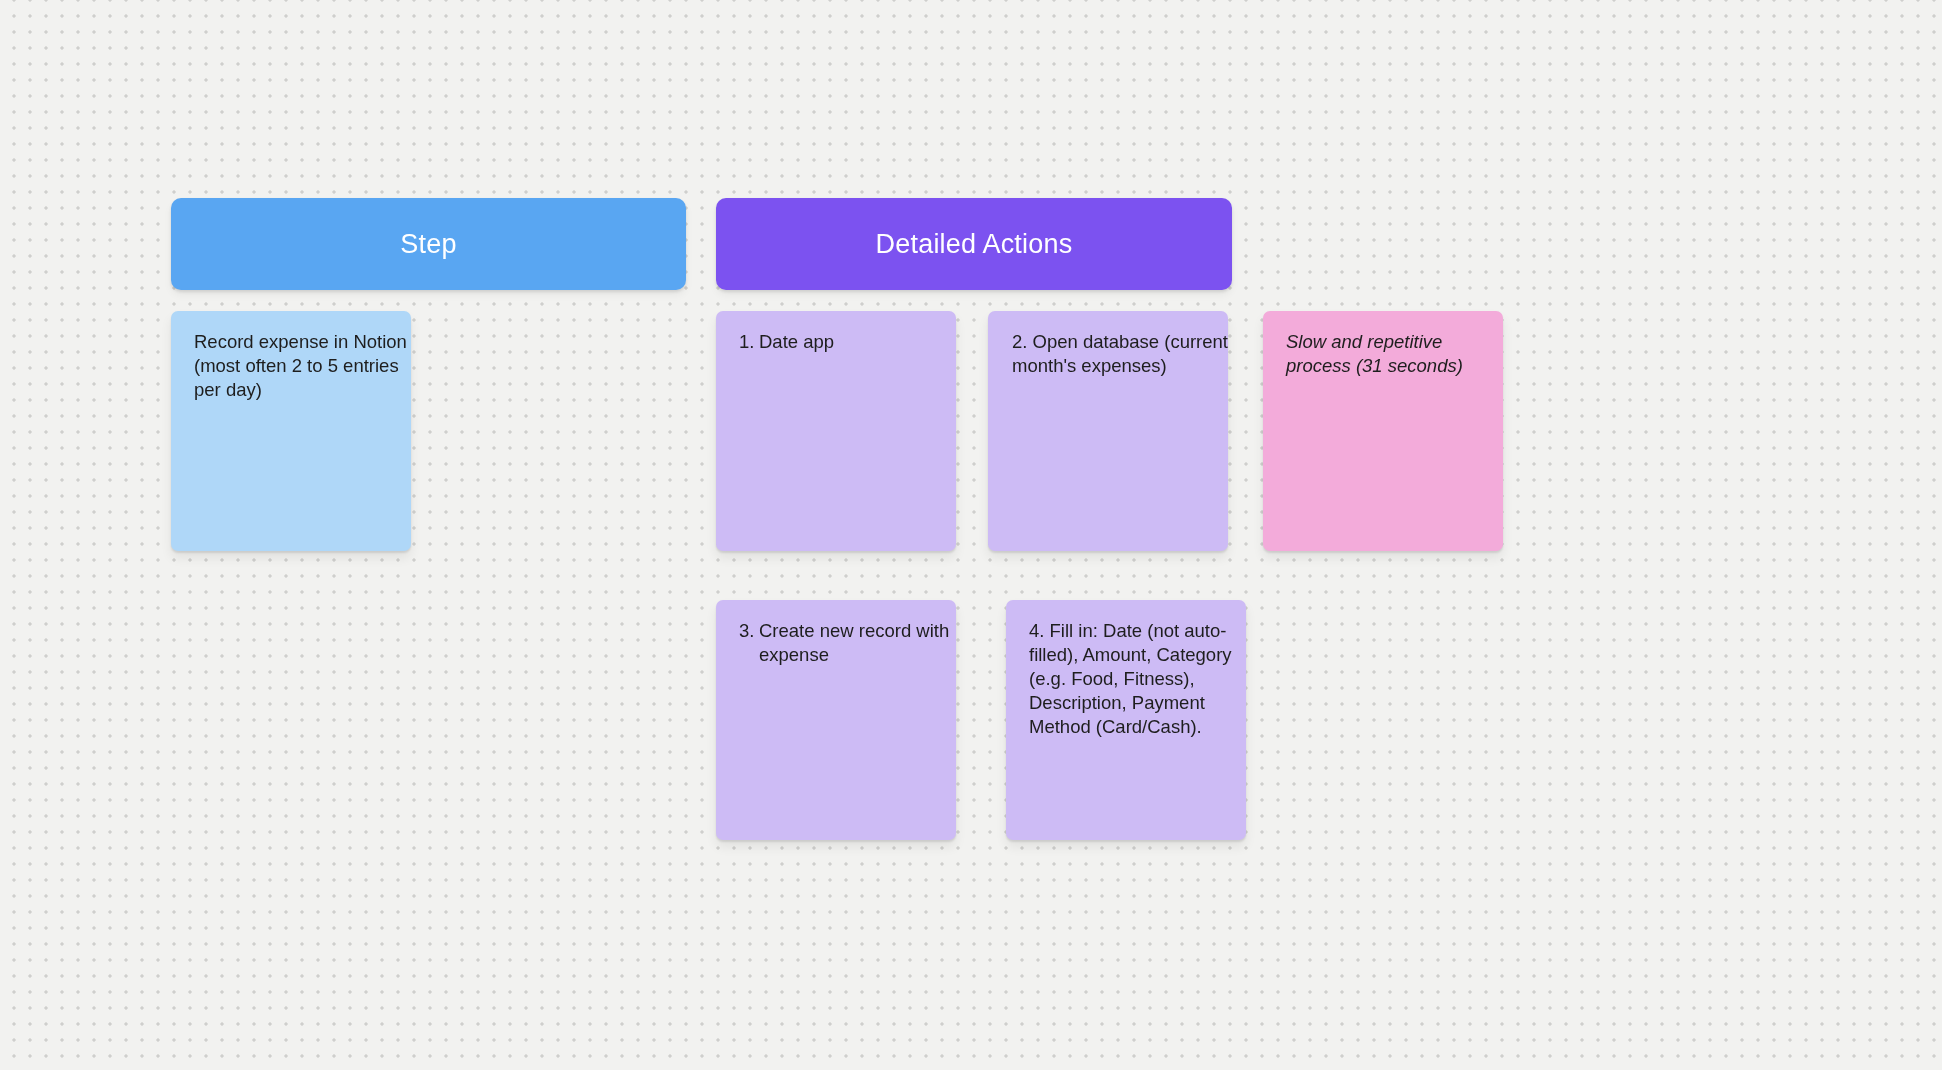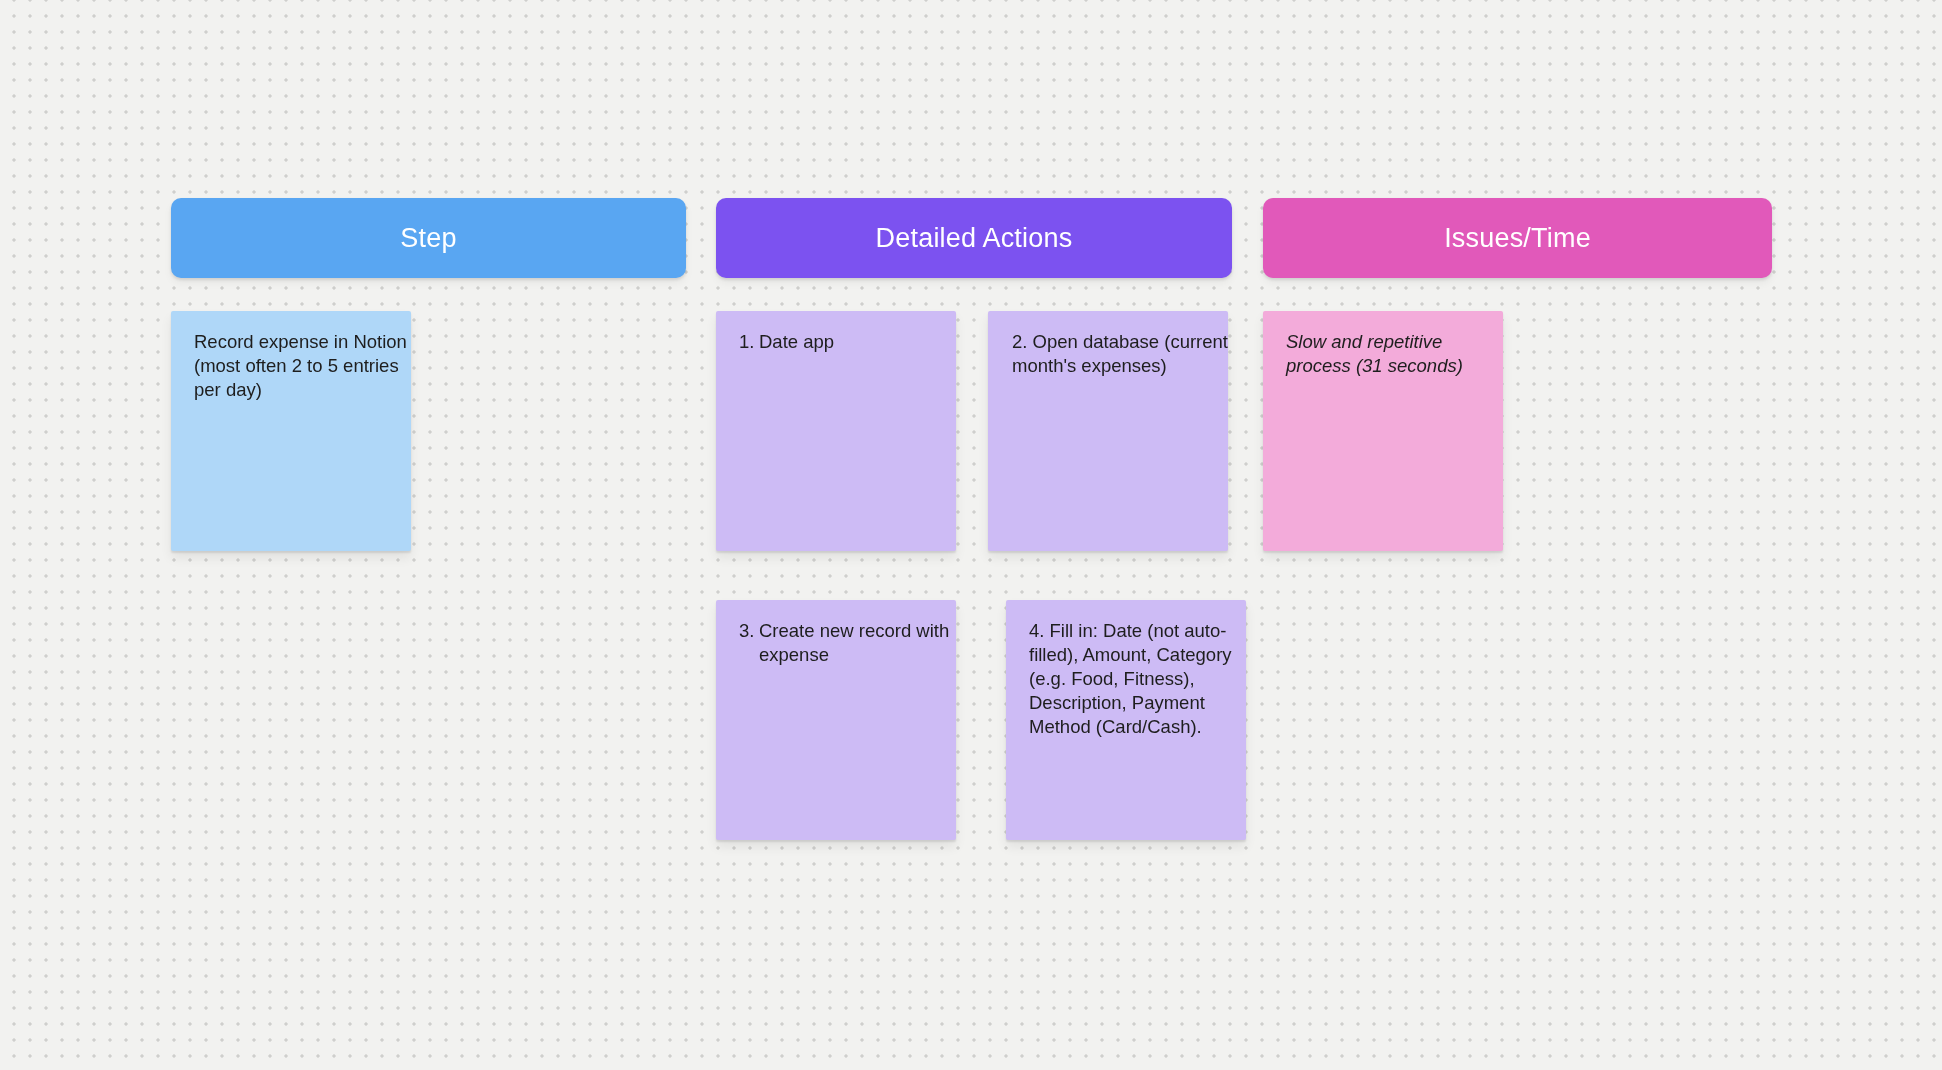--- a/index.html
+++ b/index.html
@@ -14,21 +14,21 @@
     background-color: #f2f2f0;
     background-image: radial-gradient(circle, #cfcfcd 1.5px, rgba(0,0,0,0) 1.7px);
     background-size: 16px 16px;
     background-position: 6px 8px;
   }
 
   
   .hdr {
     position: absolute;
     top: 198px;
-    height: 80px;
+    height: 92px;
     border-radius: 10px;
     display: flex;
     align-items: center;
     justify-content: center;
     box-shadow: 0 2px 3px rgba(0,0,0,0.10), 0 5px 9px rgba(0,0,0,0.05);
   }
   .hdr-label {
     color: #ffffff;
     font-size: 27px;
     font-weight: 500;
@@ -37,21 +37,21 @@
   }
   .hdr-step   { left: 171px;  width: 515px; }
   .hdr-da     { left: 716px;  width: 516px; }
   .hdr-issues { left: 1263px; width: 509px; }
 
   
   .note {
     position: absolute;
     width: 240px;
     height: 240px;
-    border-radius: 2px;
+    border-radius: 7px;
     padding: 19px 8px 0 23px;
     box-shadow: 0 2px 2px rgba(0,0,0,0.10), 0 7px 12px rgba(0,0,0,0.07);
   }
   .note-text {
     display: block;
     color: #1e1e1e;
     font-size: 18.5px;
     line-height: 24px;
     white-space: pre;
   }
@@ -78,23 +78,20 @@
 <div class="canvas">
 
   <div class="hdr hdr-step" style="background-color: rgb(89, 166, 242);">
     <span class="hdr-label">Step</span>
   </div>
 
   <div class="hdr hdr-da" style="background-color: rgb(124, 82, 240);">
     <span class="hdr-label">Detailed Actions</span>
   </div>
 
-  <div class="hdr hdr-issues" style="background-color: rgb(225, 89, 186);">
-    <span class="hdr-label">Issues/Time</span>
-  </div>
 
   <div class="note pos-c1-r1" style="background-color: rgb(175, 215, 248);">
     <span class="note-text">Record expense in Notion
 (most often 2 to 5 entries
 per day)</span>
   </div>
 
   <div class="note list pos-c2a-r1" style="background-color: rgb(205, 187, 245);">
     <span class="num">1.</span>
     <span class="note-text">Date app</span>

